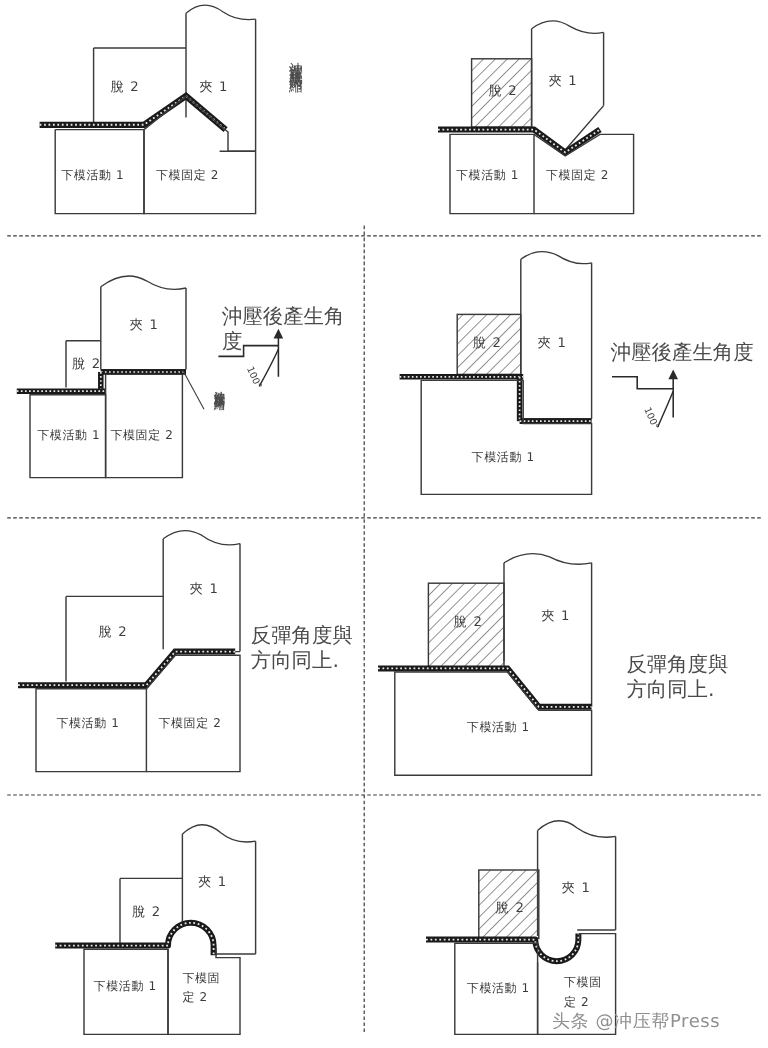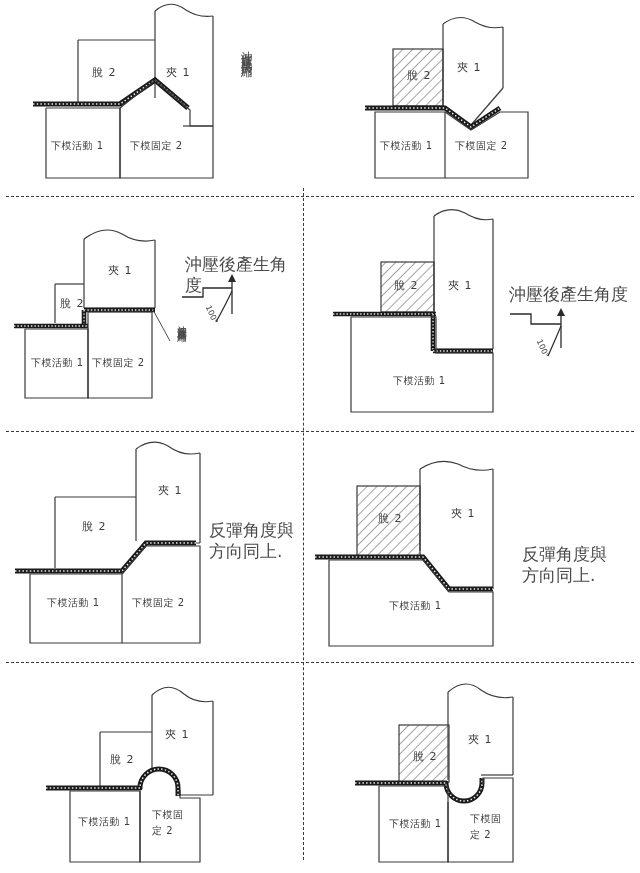--- a/index.html
+++ b/index.html
@@ -289,14 +289,15 @@
         <path d="M145,140 L145,200 L210,200 L210,116 L180,116 L180,122"></path>
       </g>
     </svg>
     <div class="lbl lbl-part" style="left:110px;top:87px;">脫 2</div>
     <div class="lbl lbl-part" style="left:165px;top:70px;">夾 1</div>
     <div class="lbl lbl-small" style="left:86px;top:155px;">下模活動 1</div>
     <div class="lbl lbl-small" style="left:167px;top:150px;">下模固</div>
     <div class="lbl lbl-small" style="left:167px;top:166px;"><span>定</span> <span>2</span></div>
   </div>
 
+  <div class="wm" style="left:460px;top:842px;">头条 @冲压帮Press</div>
 
 </div>
 
 </body></html>

